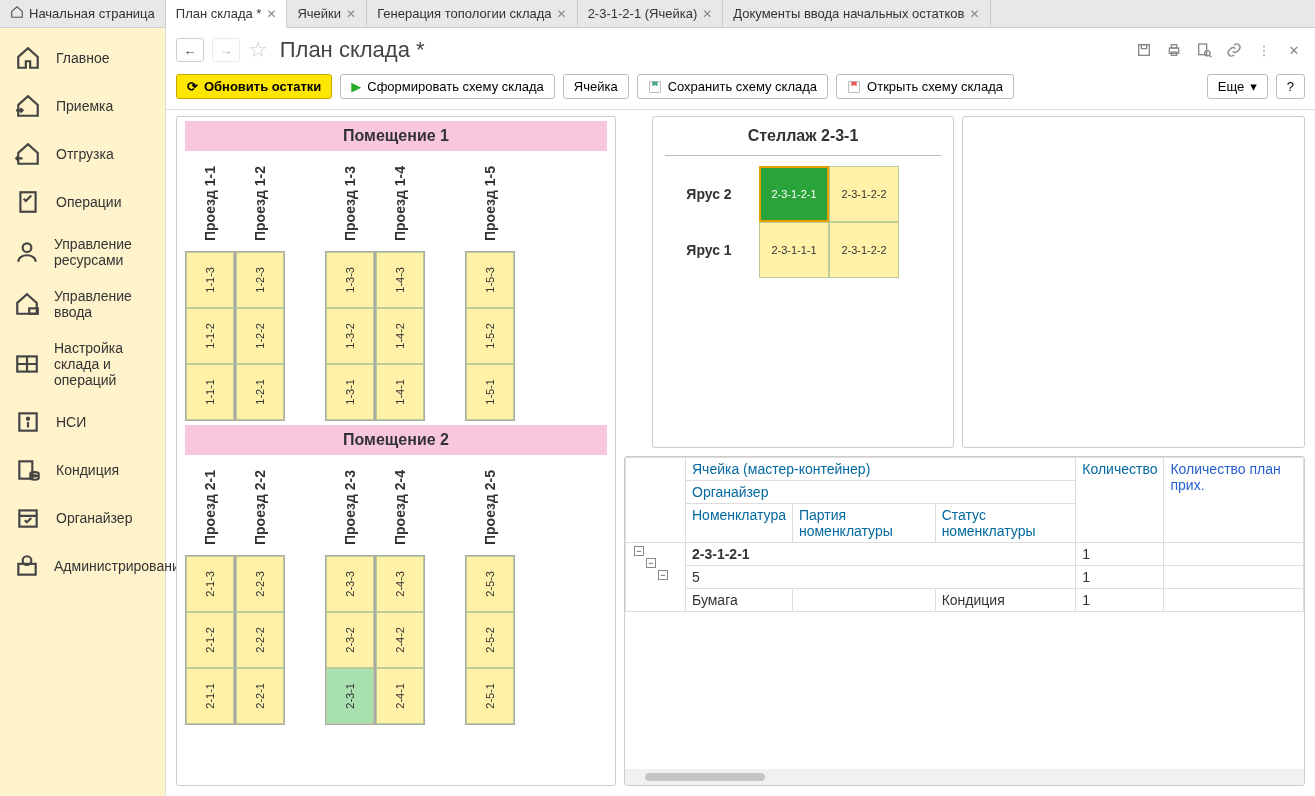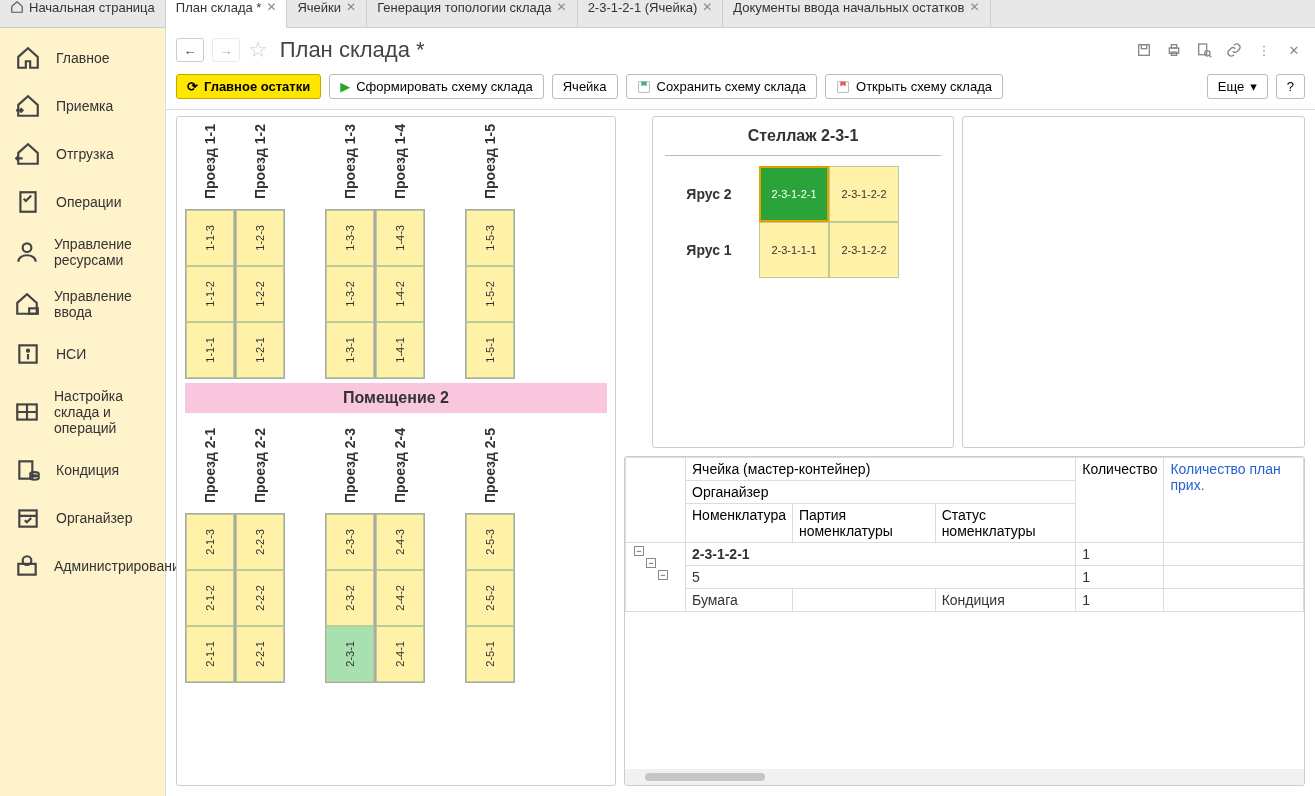--- a/index.html
+++ b/index.html
@@ -1,20 +1,20 @@
 <!DOCTYPE html>
 <html><head>
 <meta charset="utf-8">
 <style>
   * { box-sizing: border-box; margin: 0; padding: 0; font-family: Arial, sans-serif; }
   body { background: #fff; font-size: 13px; color: #333; width: 1315px; height: 796px; overflow: hidden; display: flex; flex-direction: column; }
   
   
   .tabs-bar { display: flex; align-items: stretch; height: 28px; background: #e8e8e8; border-bottom: 1px solid #ccc; }
-  .tab { display: flex; padding: 0 10px; background: #e8e8e8; border-right: 1px solid #ccc; font-size: 13px; cursor: pointer; gap: 5px; }
+  .tab { display: flex; align-items: center; padding: 0 10px; background: #e8e8e8; border-right: 1px solid #ccc; font-size: 13px; cursor: pointer; gap: 5px; }
   .tab.home { }
   .tab.active { background: #fff; border-bottom: 1px solid #fff; margin-bottom: -1px; }
   .tab .close { font-size: 12px; color: #888; }
   .home-icon svg { width: 14px; height: 14px; }
   
   
   .main { flex: 1; display: flex; overflow: hidden; }
   
   
   .sidebar { width: 166px; background: #fff3cc; border-right: 1px solid #ddd; padding-top: 6px; }
@@ -69,21 +69,21 @@
   .rack { padding: 0; }
   .rack-title { text-align:center; font-size:16px; font-weight:bold; padding:10px 0; border-bottom:1px solid #bbb; margin: 0 12px;}
   .rack-grid { display:grid; grid-template-columns: 100px 70px 70px; margin:10px 0 0 6px; }
   .tier-label { display:flex; align-items:center; justify-content:center; font-weight:bold; font-size:14px; height:56px; }
   .rcell { height:56px; background:#fff2a8; border:1px solid #bc9; display:flex; align-items:center; justify-content:center; font-size:11px; }
   .rcell.selected { background:#2aa43a; color:#fff; border:2px solid #e59f00; }
   
   
   .dtable { width:100%; border-collapse:collapse; font-size:14px; }
   .dtable th, .dtable td { border:1px solid #ddd; padding:3px 6px; text-align:left; vertical-align:top; }
-  .dtable th { font-weight:normal; color:#000000; background:#fff;}
+  .dtable th { font-weight:normal; color:#0369a1; background:#fff;}
   .dtable th.blue { color:#2860d0; }
   .num { text-align:right; }
   .tree-col { width:60px; vertical-align:top; padding-top:4px;}
   .tree { display:flex; flex-direction:column; gap:2px; padding-left:2px;}
   .tnode { display:flex; align-items:center; gap:2px; font-size:10px;}
   .tnode .box { width:10px; height:10px; border:1px solid #888; display:inline-flex; align-items:center; justify-content:center; line-height:8px; font-size:9px;}
   .indent1{ padding-left:12px;} .indent2{ padding-left:24px;}
   .bold { font-weight:bold; }
   .pad5 { padding-left:30px;}
   .pad6 { padding-left:46px;}
@@ -174,35 +174,35 @@
           <svg viewBox="0 0 24 24" width="26" height="26">
             <path d="M3 11 L12 3 L21 11 V21 H3 Z"></path>
             <rect x="14" y="16" width="8" height="5"></rect>
           </svg>
         </span>
         <span>Управление ввода</span>
       </div>
     <div class="side-item">
         <span class="side-ico">
           <svg viewBox="0 0 24 24" width="26" height="26">
+            <rect x="3" y="5" width="18" height="14"></rect>
+            <path d="M3 12h18M12 5v14"></path>
+          </svg>
+        </span>
+        <span>Настройка склада и операций</span>
+      </div>
+    <div class="side-item">
+        <span class="side-ico">
+          <svg viewBox="0 0 24 24" width="26" height="26">
             <rect x="4" y="4" width="16" height="16"></rect>
             <circle cx="12" cy="9" r="1" fill="#444"></circle>
             <path d="M12 12v5"></path>
           </svg>
         </span>
         <span>НСИ</span>
-      </div>
-    <div class="side-item">
-        <span class="side-ico">
-          <svg viewBox="0 0 24 24" width="26" height="26">
-            <rect x="3" y="5" width="18" height="14"></rect>
-            <path d="M3 12h18M12 5v14"></path>
-          </svg>
-        </span>
-        <span>Настройка склада и операций</span>
       </div>
     <div class="side-item">
         <span class="side-ico">
           <svg viewBox="0 0 24 24" width="26" height="26">
             <rect x="4" y="4" width="12" height="16"></rect>
             <ellipse cx="18" cy="16" rx="4" ry="2"></ellipse>
             <ellipse cx="18" cy="19" rx="4" ry="2"></ellipse>
           </svg>
         </span>
         <span>Кондиция</span>
@@ -259,21 +259,21 @@
             <path d="M10 14a5 5 0 007 0l3-3a5 5 0 00-7-7l-1 1M14 10a5 5 0 00-7 0l-3 3a5 5 0 007 7l1-1"></path>
           </svg>
         </span>
       <span class="hdr-ico">⋮</span>
       <span class="hdr-ico">✕</span>
     </div>
 
     <div class="toolbar">
       <button class="btn primary">
           <span class="i">⟳</span>
-          <span>Главное остатки</span>
+          <span>Обновить остатки</span>
         </button>
       <button class="btn">
           <span class="i" style="color:#2a2">▶</span>
           <span>Сформировать схему склада</span>
         </button>
       <button class="btn">
           <span>Ячейка</span>
         </button>
       <button class="btn">
           <span class="i">
@@ -299,20 +299,21 @@
           <span> ▾</span>
         </button>
       <button class="btn">?</button>
     </div>
 
     <div class="workspace">
 
       <div class="panel p-left">
         <div class="scroll-wrap">
           <div class="rooms" id="rooms-root">
+              <div class="room-title">Помещение 1</div>
               <div class="aisles">
                 <div class="agroup">
                   <div class="aisle">
                     <div class="aisle-label">Проезд 1-1</div>
                     <div class="cells">
                       <div class="cell">
                         <span>1-1-3</span>
                       </div>
                       <div class="cell">
                         <span>1-1-2</span>

